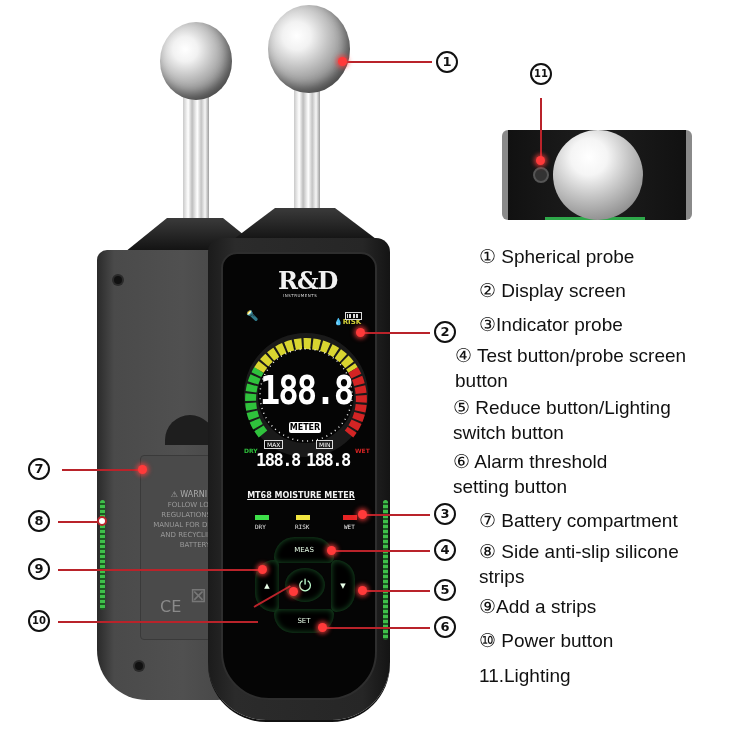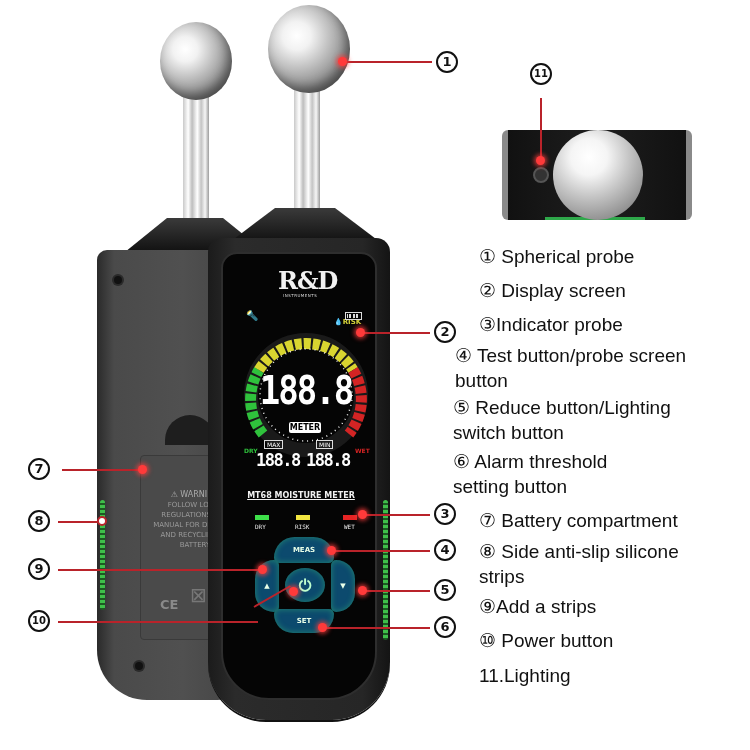--- a/index.html
+++ b/index.html
@@ -30,21 +30,21 @@
   }
   .back-cover {
     position: absolute; left: 140px; top: 455px; width: 105px; height: 185px;
     border: 1px solid #3a3a3a; border-radius: 4px;
     background: #4a4a4a;
   }
   .warn-text {
     position: absolute; font-size: 7px; color: #9a9a9a; text-align: center; line-height: 10px;
     left: 150px; top: 490px; width: 90px;
   }
-  .ce { position: absolute; left: 160px; top: 597px; font-size: 13px; color: #8a8a8a; font-weight: bold; }
+  .ce { position: absolute; left: 160px; top: 597px; font-size: 16px; color: #8a8a8a; }
   .bin { position: absolute; left: 190px; top: 583px; font-size: 20px; color: #777; }
   .screw { position: absolute; width: 8px; height: 8px; border-radius: 50%; background: #111; box-shadow: 0 0 0 2px #2a2a2a; }
   .notch {
     position: absolute; left: 165px; top: 415px; width: 50px; height: 30px;
     background: #1e1e1e; border-radius: 30px 30px 0 0;
   }
   .strip {
     position: absolute; width: 5px;
     background: repeating-linear-gradient(180deg, #3fbf4a 0 3px, #1c5a22 3px 5px);
     border-radius: 3px;
@@ -95,21 +95,21 @@
     background: repeating-linear-gradient(90deg, #ddd 0 2px, transparent 2px 3.5px); background-clip: content-box; padding: 1px;
   }
   .model {
     position: absolute; left: 236px; top: 491px; width: 130px; text-align: center;
     font-size: 8px; color: #f0f0f0; font-weight: bold; text-decoration: underline;
   }
   .led { position: absolute; top: 515px; width: 14px; height: 5px; }
   .led-lbl { position: absolute; top: 523px; font-size: 6px; color: #eaeaea; font-family: "DejaVu Sans Mono", monospace; }
 
   .btn {
-    position: absolute; background: #0c4a6e; color: #e9ffe9; font-size: 7px; font-weight: bold;
+    position: absolute; background: #000000; color: #e9ffe9; font-size: 7px; font-weight: normal;
     display: flex; align-items: center; justify-content: center;
     box-shadow: 0 0 6px rgba(80,255,120,0.35) inset;
   }
   .btn-meas { left: 274px; top: 537px; width: 60px; height: 26px; border-radius: 30px 30px 8px 8px; }
   .btn-set  { left: 274px; top: 609px; width: 60px; height: 24px; border-radius: 8px 8px 30px 30px; }
   .btn-up   { left: 255px; top: 560px; width: 24px; height: 52px; border-radius: 30px 8px 8px 30px; }
   .btn-down { left: 331px; top: 560px; width: 24px; height: 52px; border-radius: 8px 30px 30px 8px; }
   .btn-power {
     left: 285px; top: 568px; width: 40px; height: 34px; border-radius: 50%;
     font-size: 16px; color: #bfffcf;

